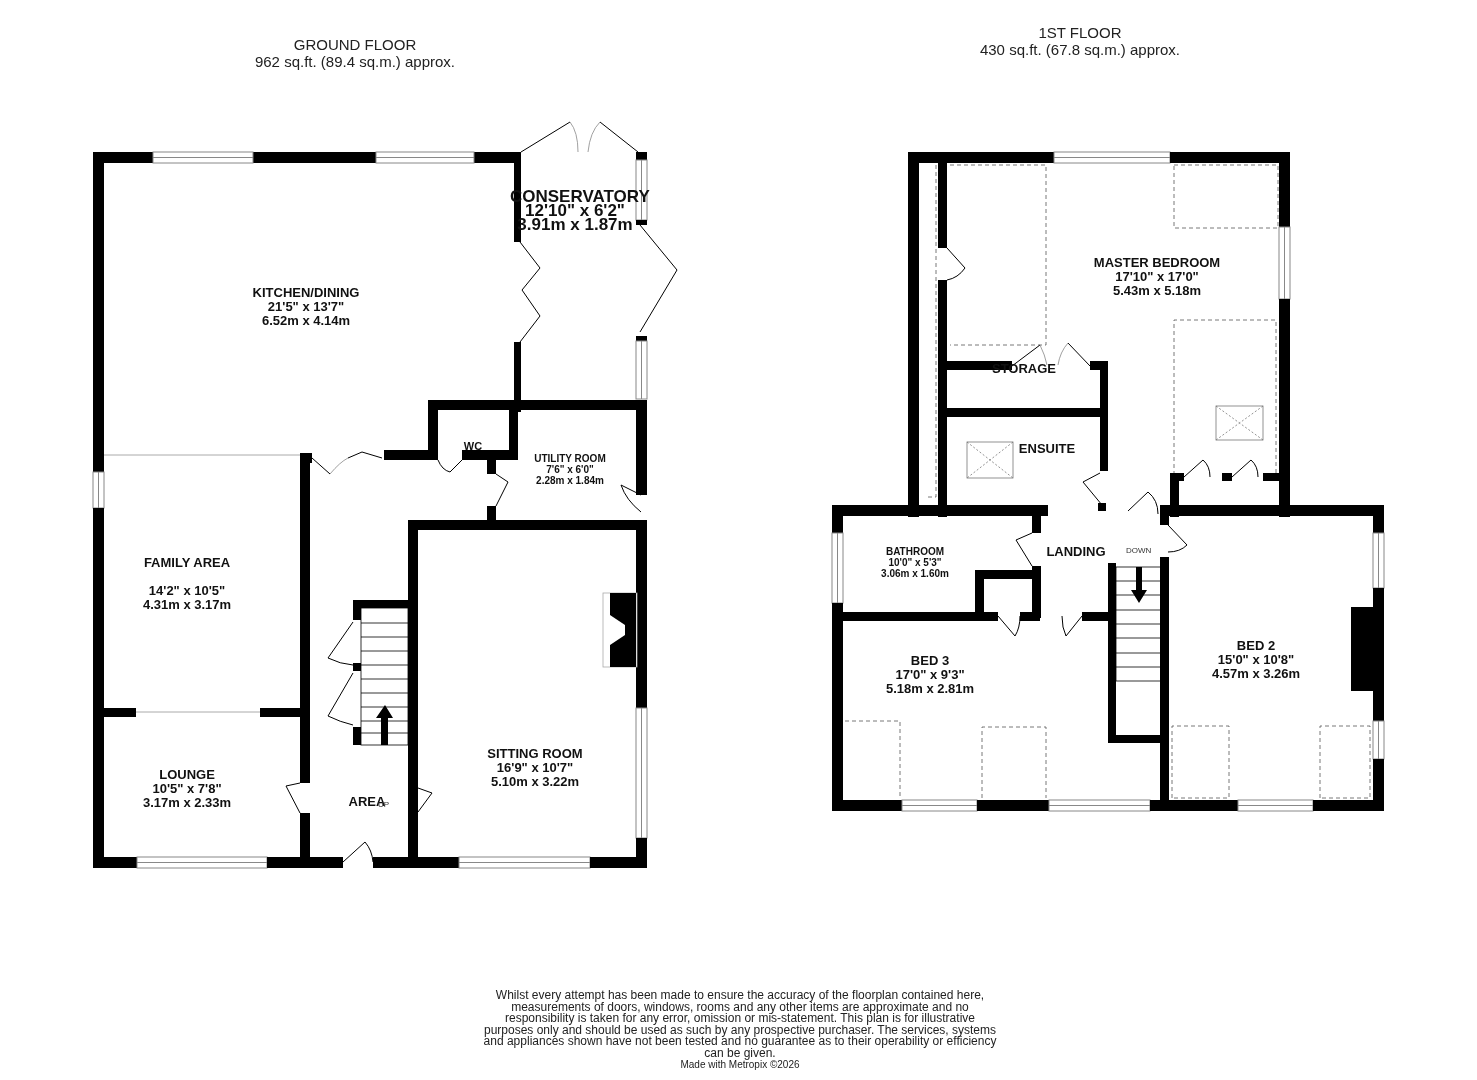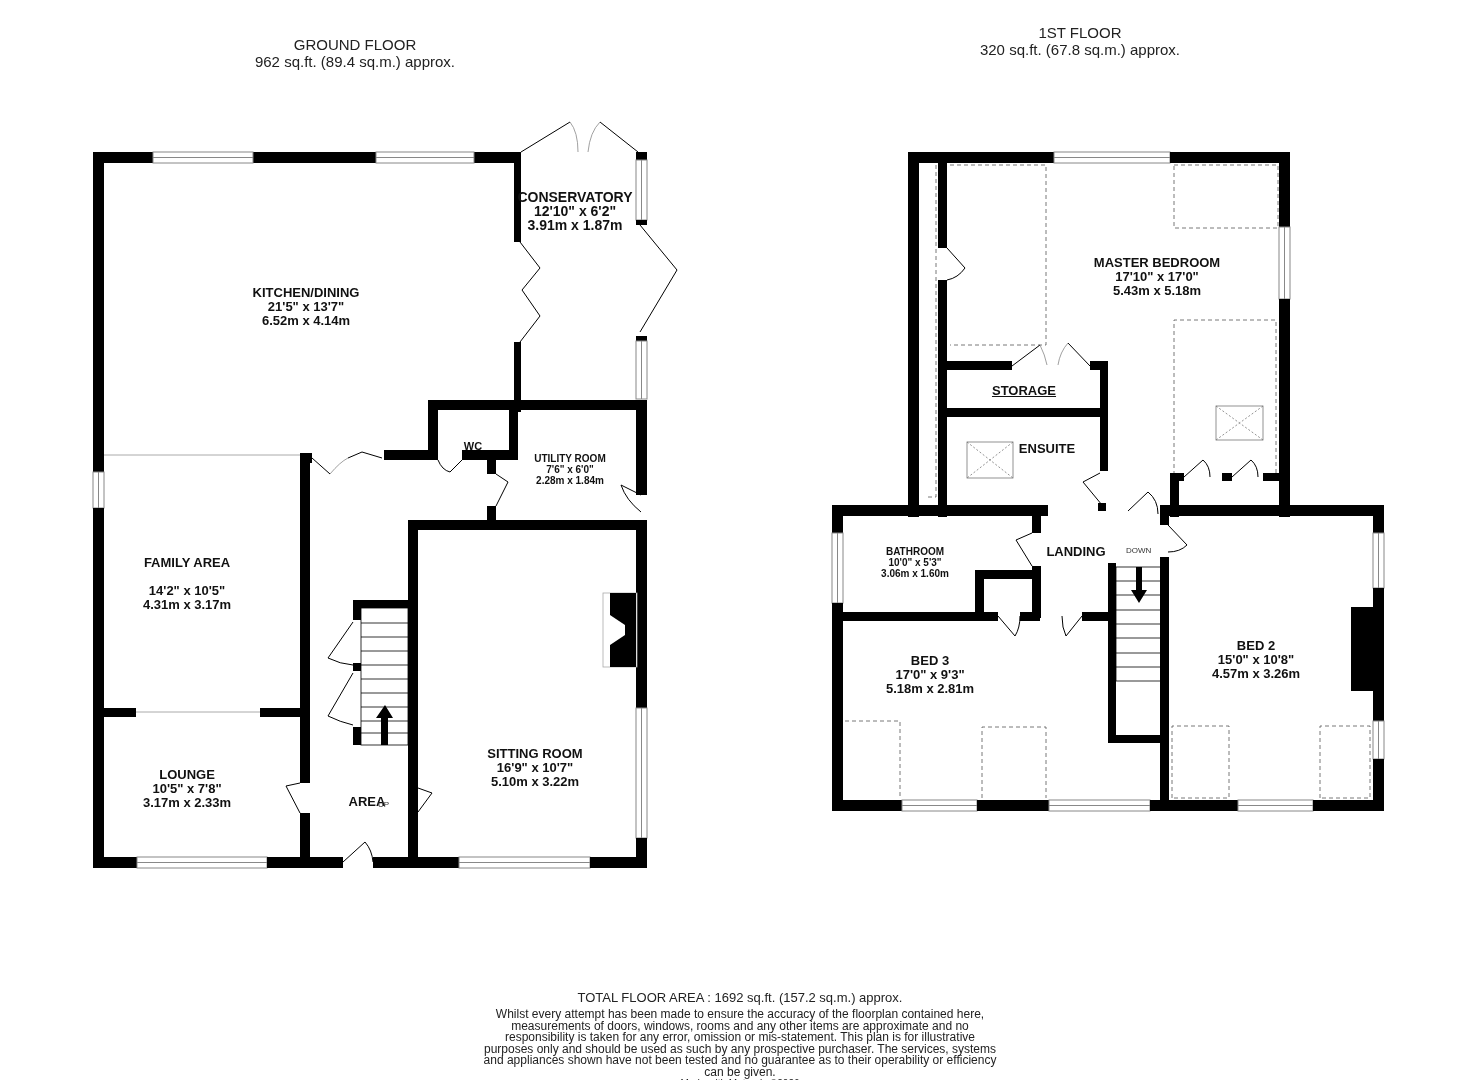--- a/index.html
+++ b/index.html
@@ -23,21 +23,21 @@
 </style>
 </head>
 <body>
 
 <div class="floor-title" id="gf-title">
   <span class="name">GROUND FLOOR</span>
   <span class="area">962 sq.ft. (89.4 sq.m.) approx.</span>
 </div>
 <div class="floor-title" id="ff-title">
   <span class="name">1ST FLOOR</span>
-  <span class="area">320 sq.ft. (67.8 sq.m.) approx.</span>
+  <span class="area">430 sq.ft. (67.8 sq.m.) approx.</span>
 </div>
 
 <svg class="plan" width="1477" height="1080" viewBox="0 0 1477 1080">
   <defs>
     <pattern id="winpat" width="4" height="4" patternUnits="userSpaceOnUse">
       <rect width="4" height="4" fill="#fff"></rect>
     </pattern>
   </defs>
 
   <g fill="#000" stroke="none">
@@ -291,21 +291,21 @@
       <polyline points="1320,798 1320,726 1370,726 1370,798 1320,798"></polyline>
     </g>
   </g>
 </svg>
 
 <div class="room-label" style="left:236px;top:286px;width:140px;">
   <span class="rn">KITCHEN/DINING</span>
   <span class="rn">21'5"  x 13'7"</span>
   <span class="rn">6.52m  x 4.14m</span>
 </div>
-<div class="room-label" style="left:510px;top:190px;width:130px;font-size:14px;">
+<div class="room-label" style="left:510px;top:190px;width:130px;font-size:17px;">
   <span class="rn">CONSERVATORY</span>
   <span class="rn">12'10"  x 6'2"</span>
   <span class="rn">3.91m  x 1.87m</span>
 </div>
 <div class="room-label" style="left:448px;top:424px;width:50px;font-size:11px;margin-top:15px;">
   <span class="rn">WC</span>
 </div>
 <div class="room-label small" style="left:520px;top:453px;width:100px;">
   <span class="rn">UTILITY ROOM</span>
   <span class="rn">7'6"  x 6'0"</span>
@@ -330,21 +330,21 @@
   <span class="rn">SITTING ROOM</span>
   <span class="rn">16'9"  x 10'7"</span>
   <span class="rn">5.10m  x 3.22m</span>
 </div>
 
 <div class="room-label" style="left:1082px;top:256px;width:150px;">
   <span class="rn">MASTER BEDROOM</span>
   <span class="rn">17'10"  x 17'0"</span>
   <span class="rn">5.43m  x 5.18m</span>
 </div>
-<div class="room-label" style="left:984px;top:384px;width:80px;text-decoration:underline;">
+<div class="room-label" style="left:984px;top:362px;width:80px;">
   <span class="rn">STORAGE</span>
 </div>
 <div class="room-label" style="left:1012px;top:442px;width:70px;">
   <span class="rn">ENSUITE</span>
 </div>
 <div class="room-label small" style="left:860px;top:546px;width:110px;">
   <span class="rn">BATHROOM</span>
   <span class="rn">10'0"  x 5'3"</span>
   <span class="rn">3.06m  x 1.60m</span>
 </div>
@@ -357,16 +357,15 @@
   <span class="rn">17'0"  x 9'3"</span>
   <span class="rn">5.18m  x 2.81m</span>
 </div>
 <div class="room-label" style="left:1196px;top:639px;width:120px;">
   <span class="rn">BED 2</span>
   <span class="rn">15'0"  x 10'8"</span>
   <span class="rn">4.57m  x 3.26m</span>
 </div>
 
 <div class="footer">
-  <span class="total">TOTAL FLOOR AREA : 1692 sq.ft. (157.2 sq.m.) approx.</span>
   <span class="disclaimer">Whilst every attempt has been made to ensure the accuracy of the floorplan contained here, measurements of doors, windows, rooms and any other items are approximate and no responsibility is taken for any error, omission or mis-statement. This plan is for illustrative purposes only and should be used as such by any prospective purchaser. The services, systems and appliances shown have not been tested and no guarantee as to their operability or efficiency can be given.</span>
   <span class="made">Made with Metropix ©2026</span>
 </div>
 
 </body></html>

